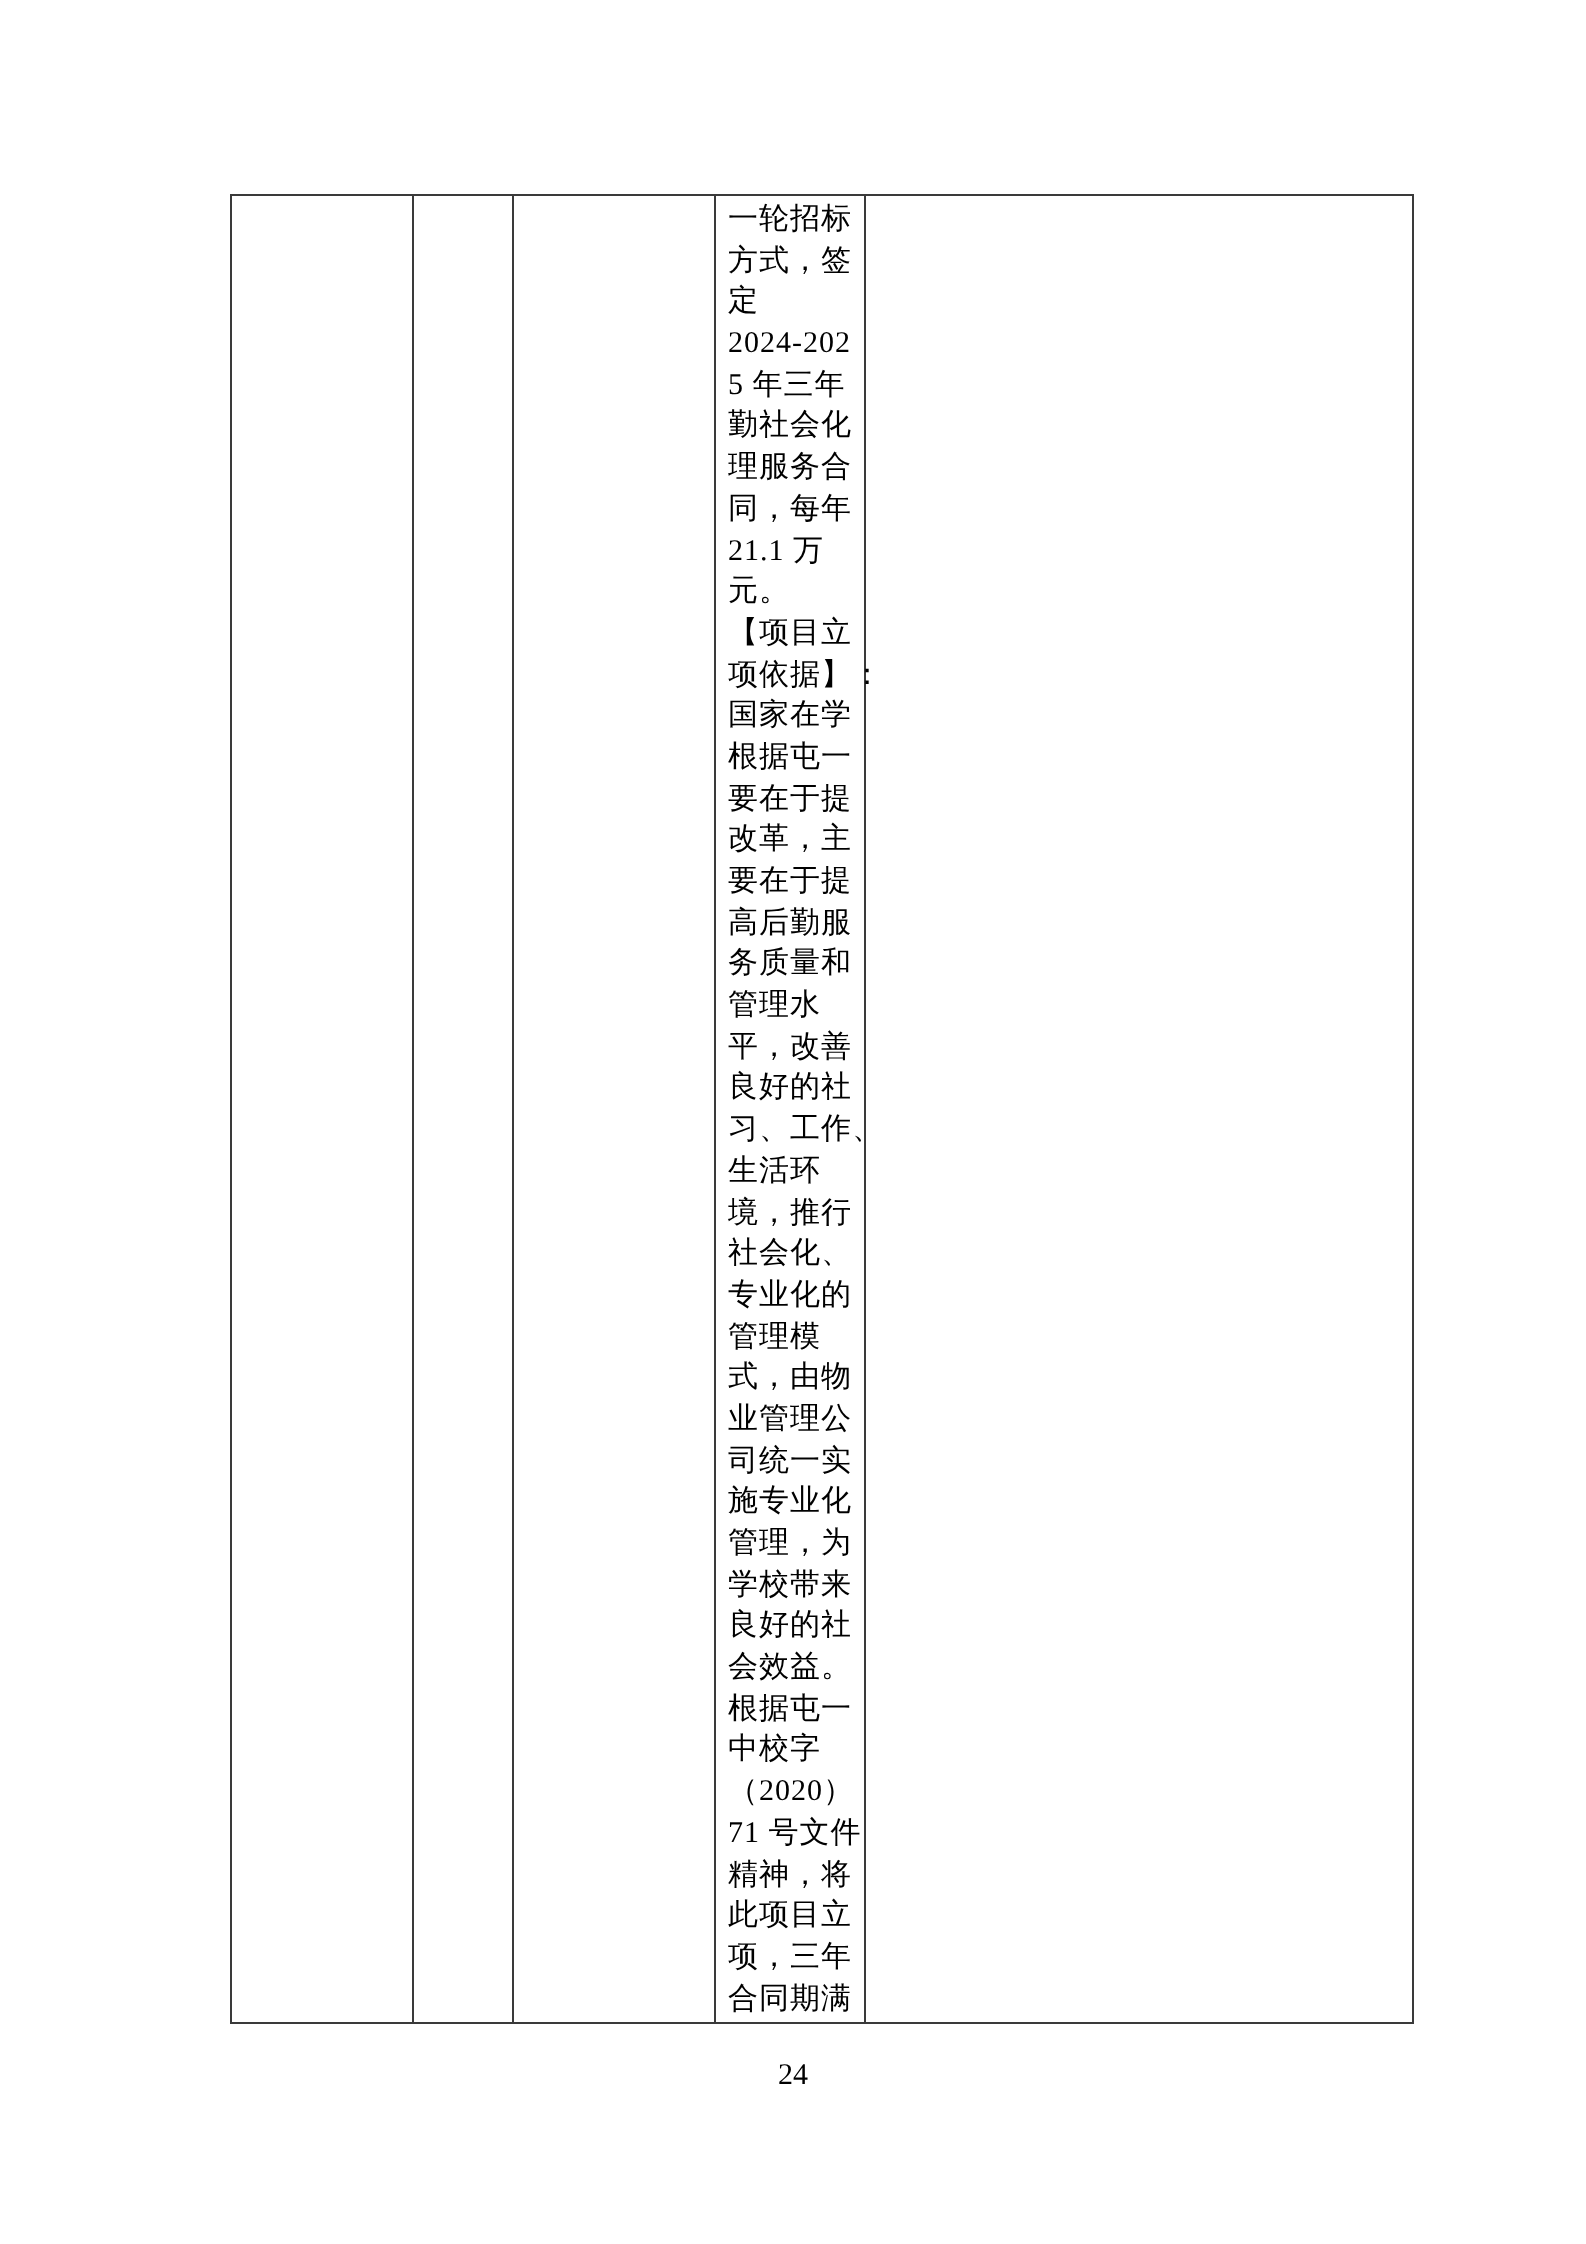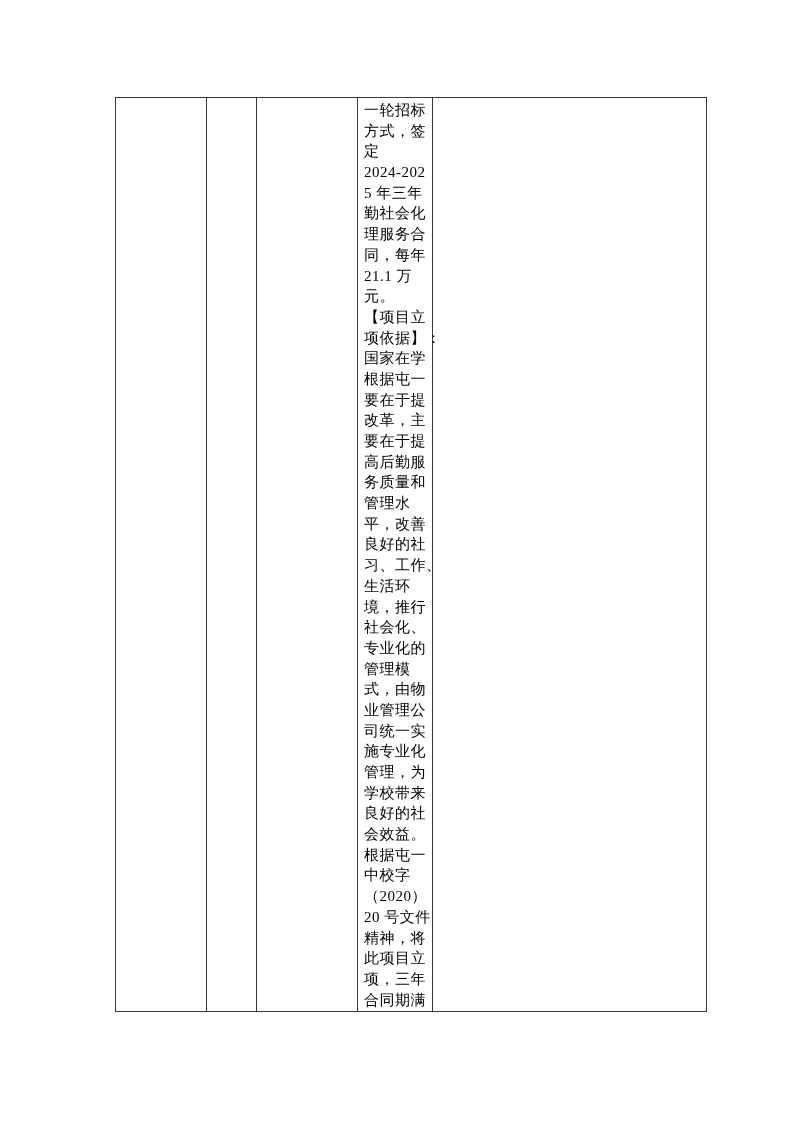--- a/index.html
+++ b/index.html
@@ -95,24 +95,25 @@
           <div class="text-line">业管理公</div>
           <div class="text-line">司统一实</div>
           <div class="text-line">施专业化</div>
           <div class="text-line">管理，为</div>
           <div class="text-line">学校带来</div>
           <div class="text-line">良好的社</div>
           <div class="text-line">会效益。</div>
           <div class="text-line">根据屯一</div>
           <div class="text-line">中校字</div>
           <div class="text-line">（2020）</div>
-          <div class="text-line">20 号文件</div>
+          <div class="text-line">71 号文件</div>
           <div class="text-line">精神，将</div>
           <div class="text-line">此项目立</div>
           <div class="text-line">项，三年</div>
           <div class="text-line">合同期满</div>
         </div>
     </div>
     <div class="col col-5"></div>
   </div>
 
+  <div class="page-number">24</div>
 
 </div>
 
 </body></html>

